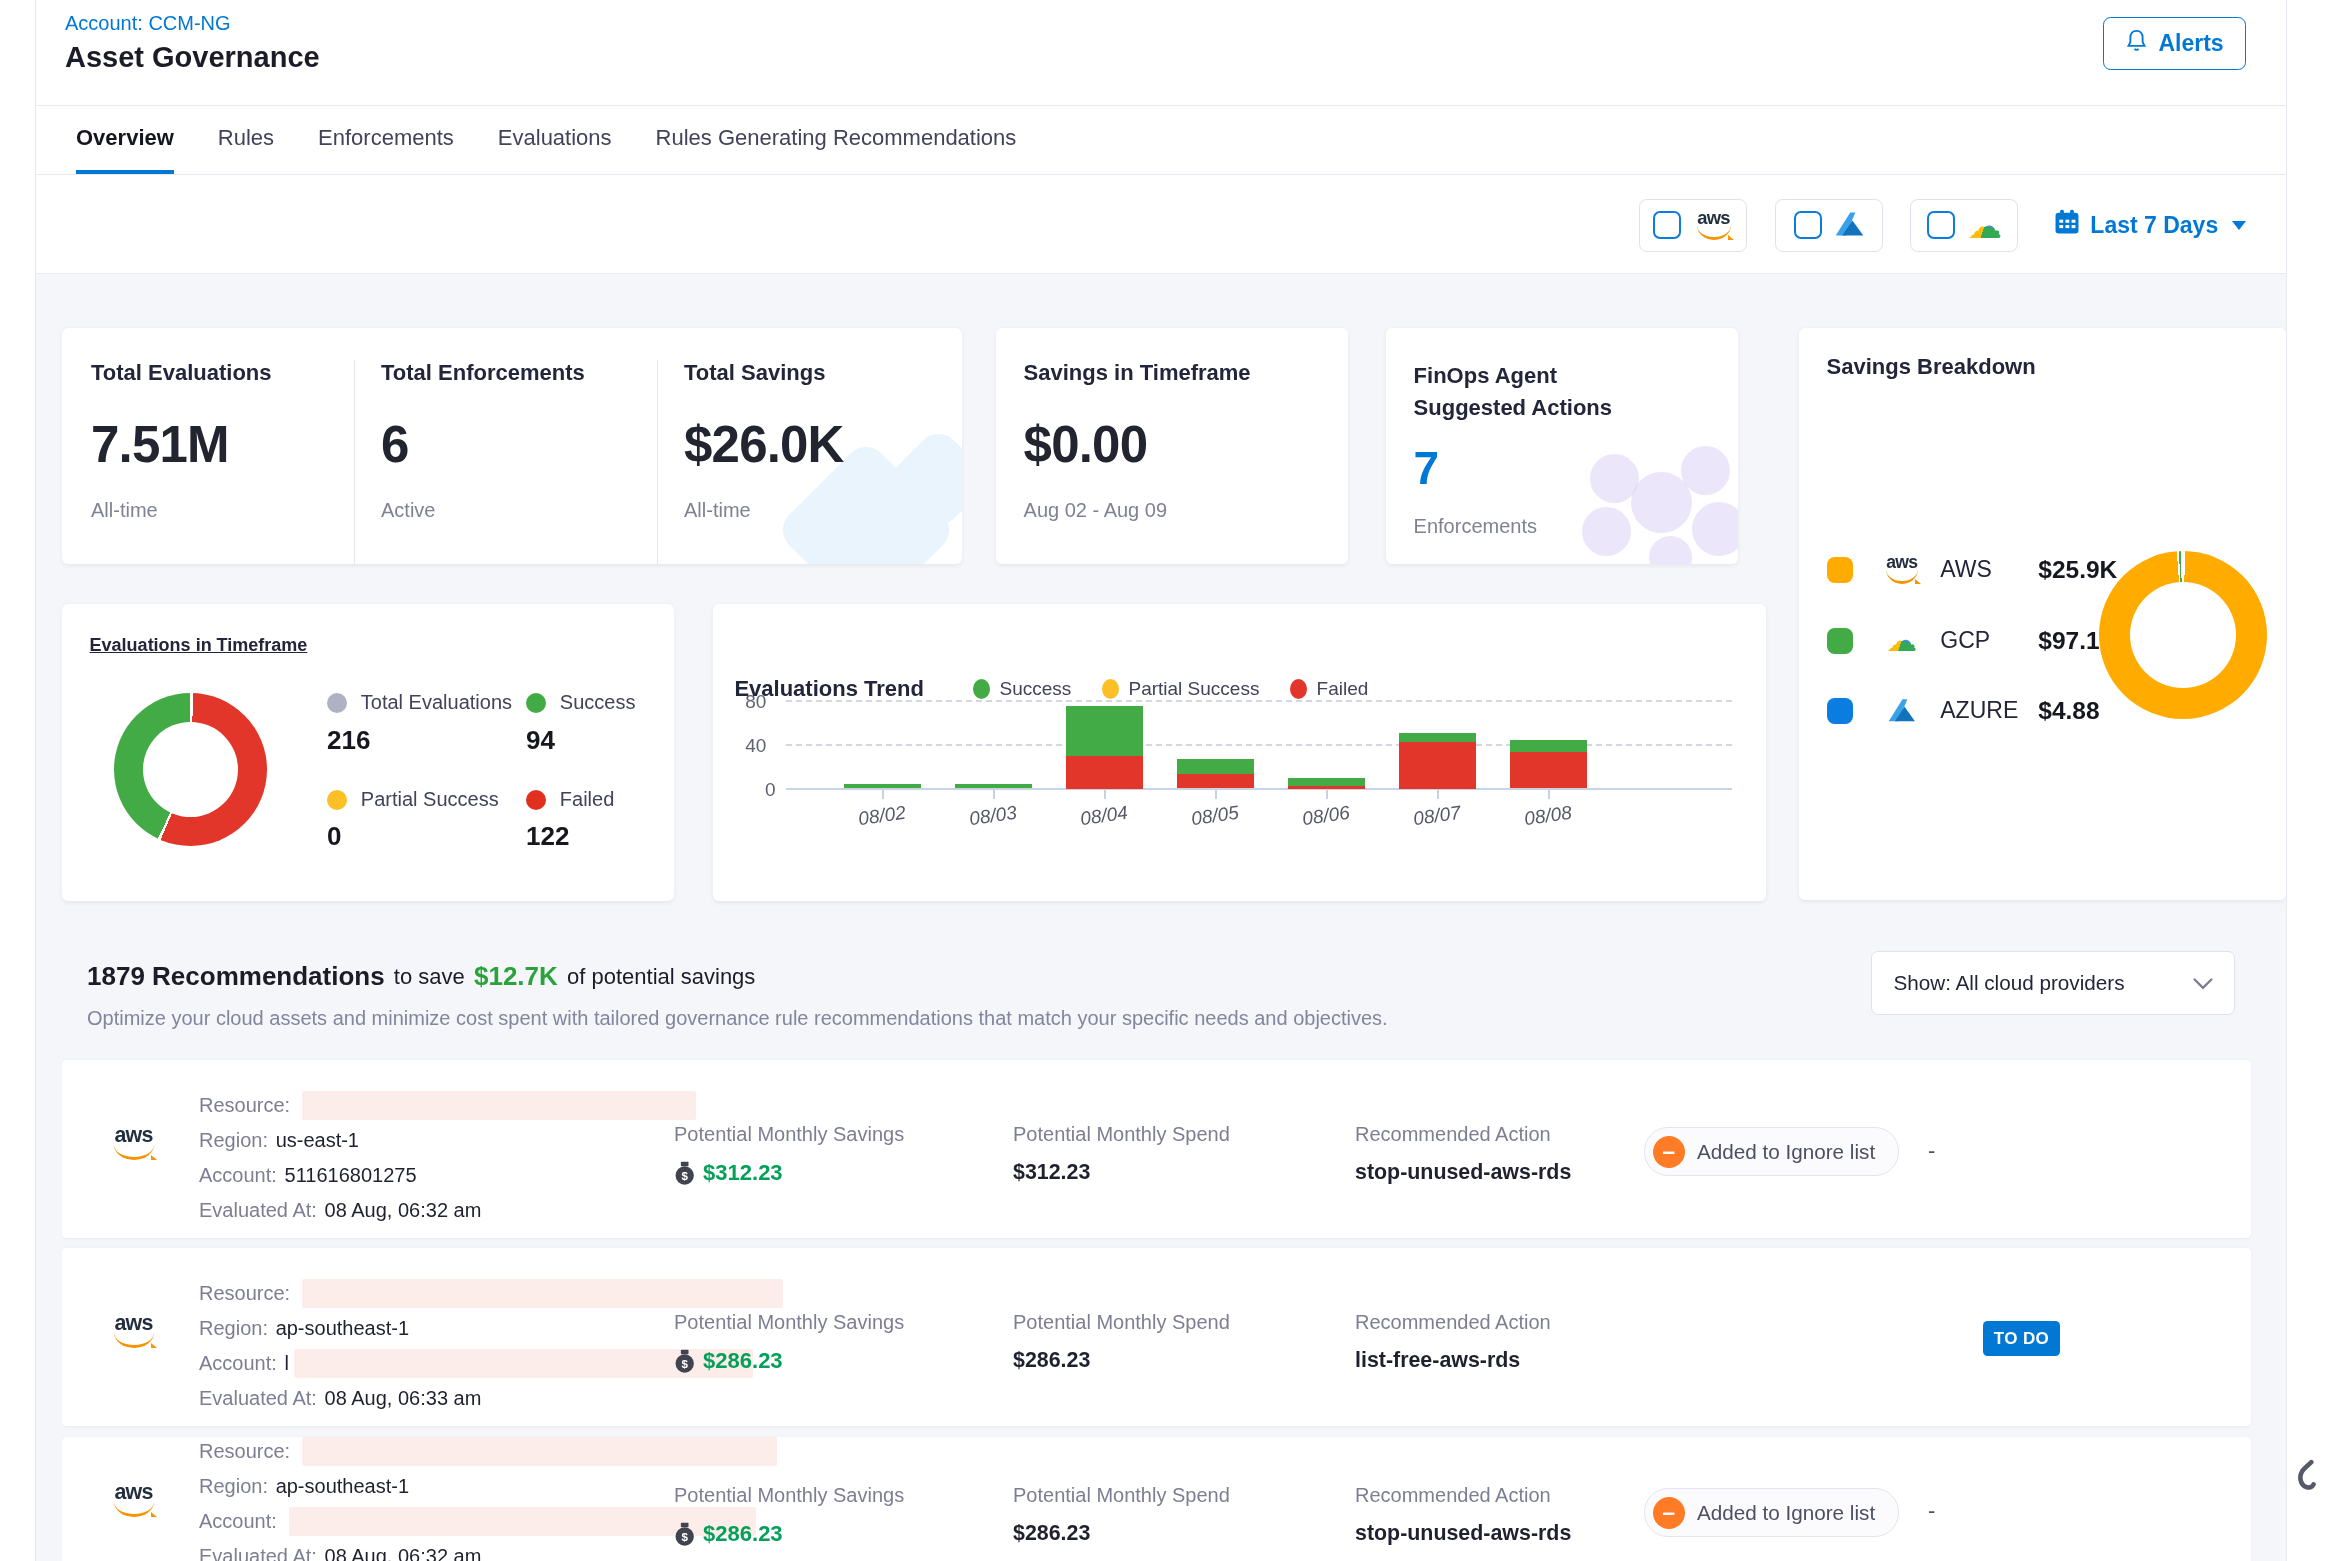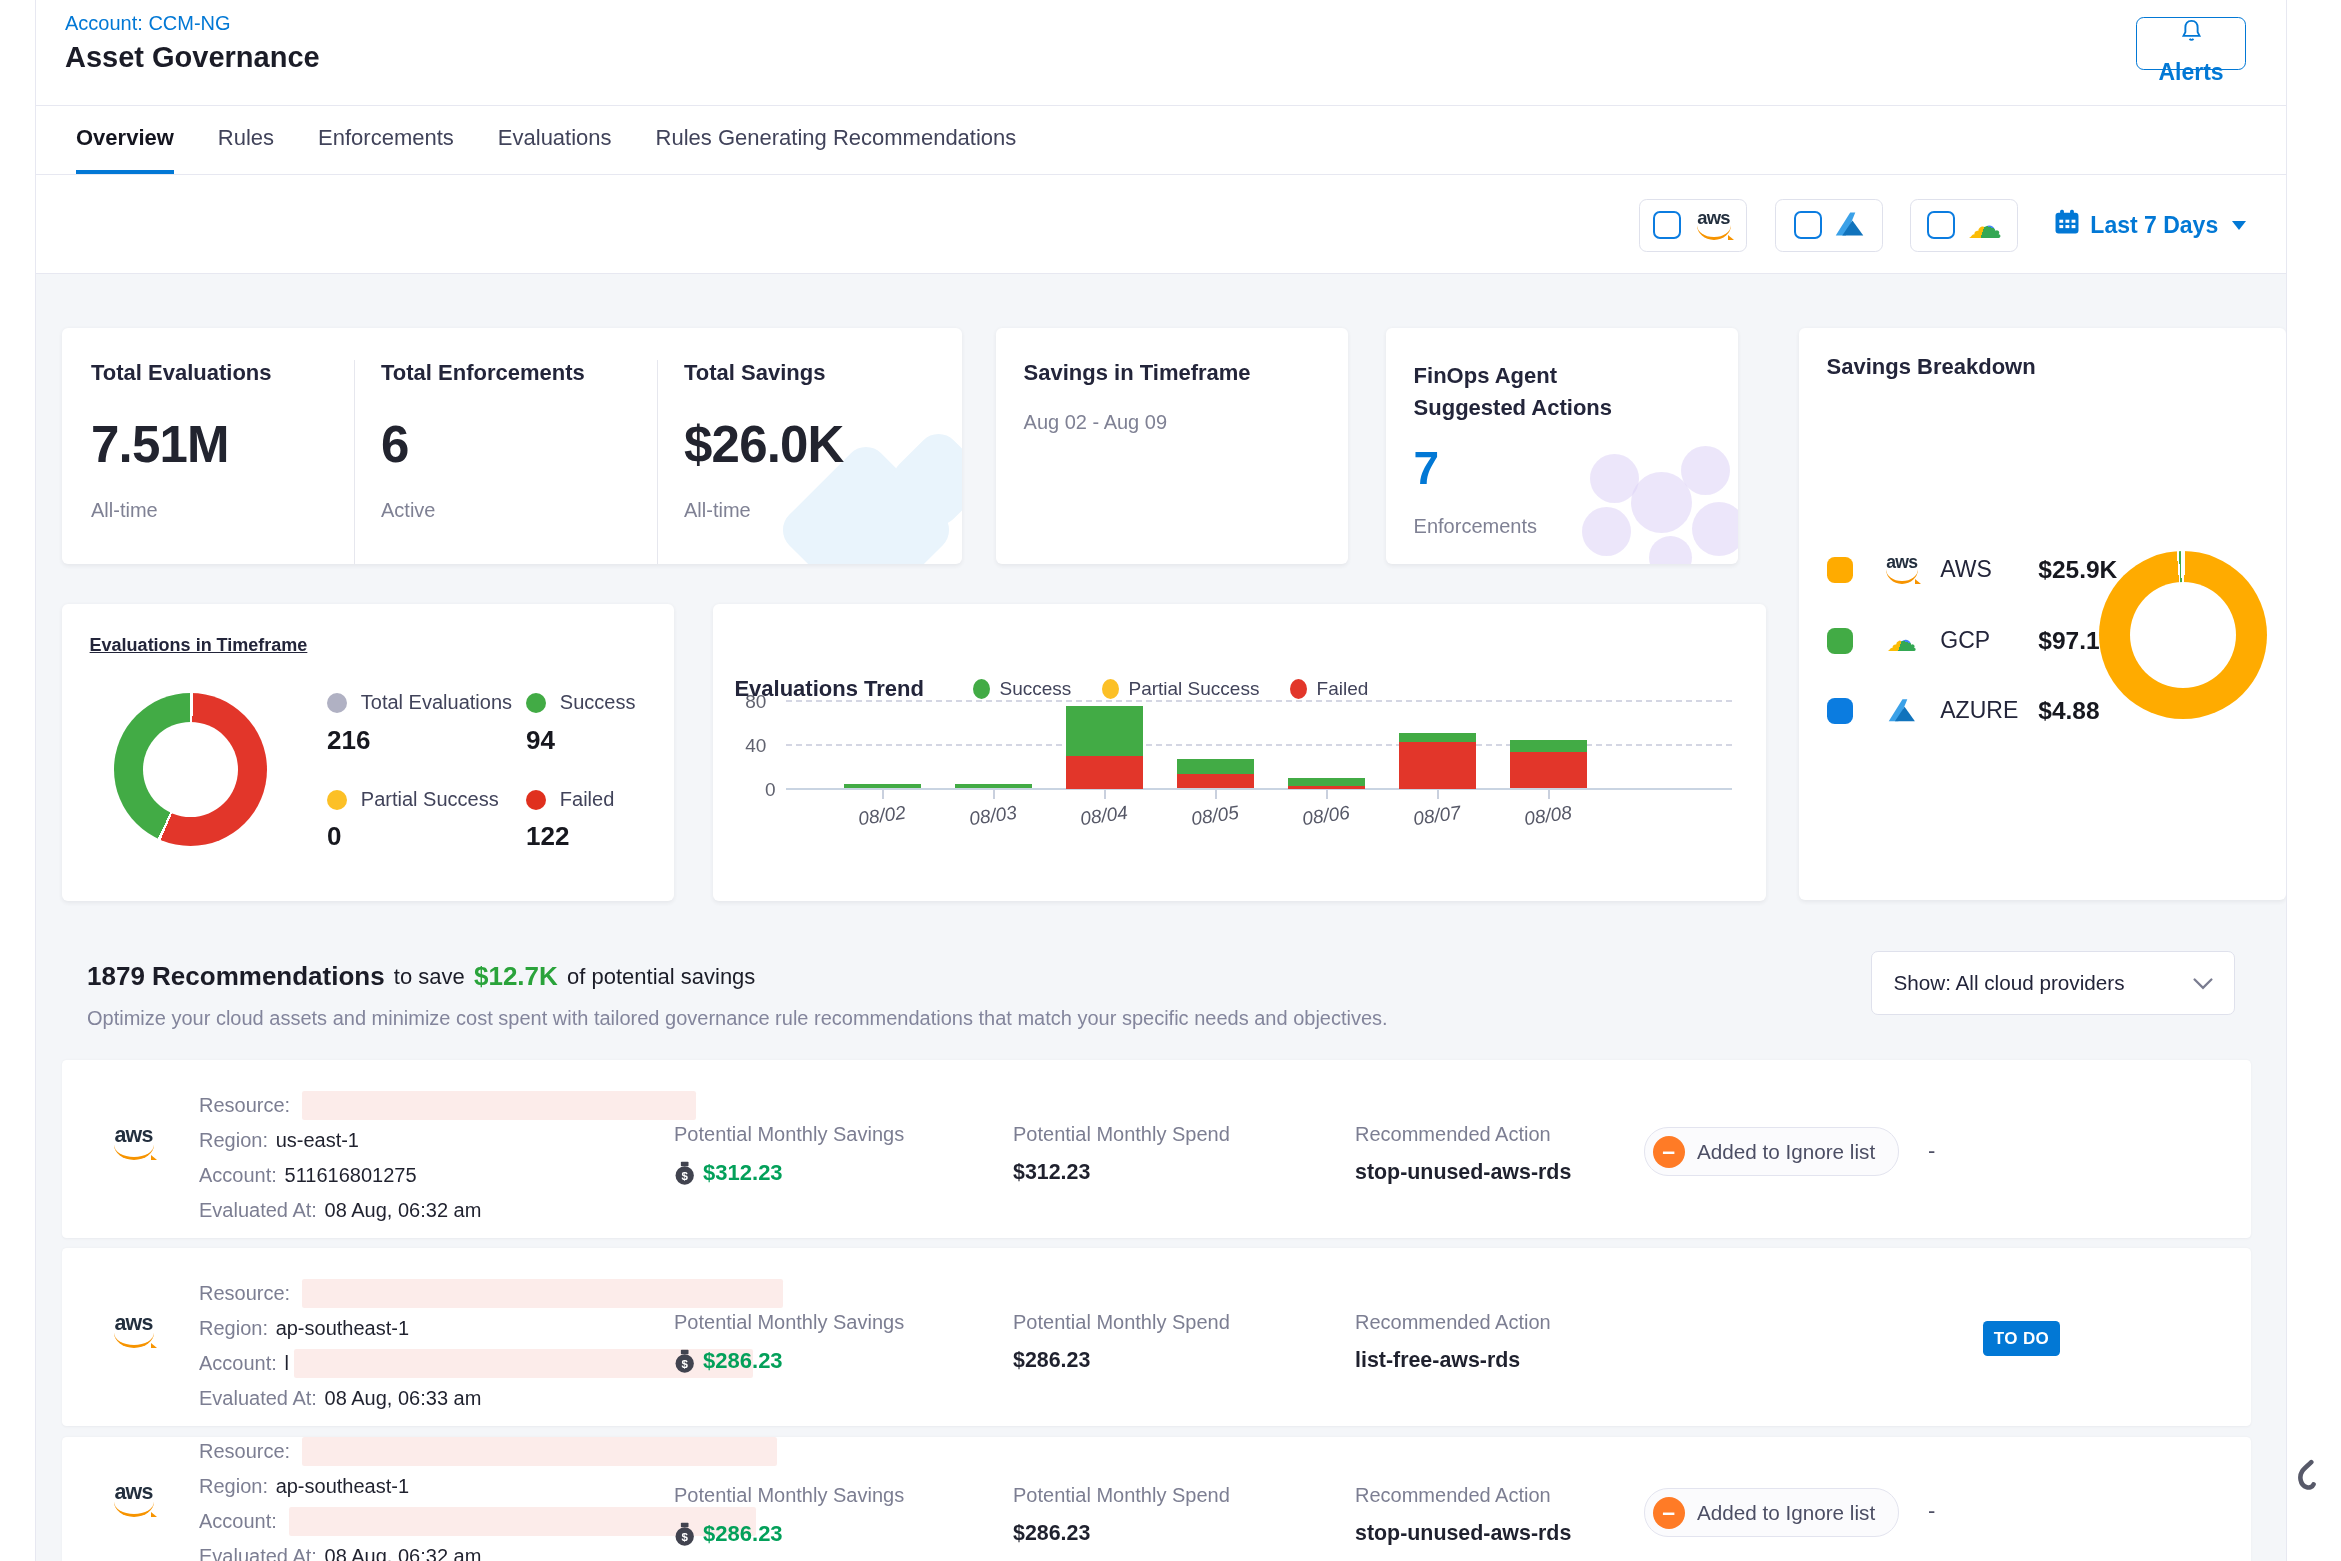--- a/index.html
+++ b/index.html
@@ -6,21 +6,21 @@
   body{width:2342px;height:1561px;position:relative;overflow:hidden;background:#ffffff;
        font-family:"Liberation Sans", sans-serif;color:#24263a;}
   .app{position:absolute;left:35px;top:0;width:2250px;height:1561px;background:#fff;
        border-left:0.8px solid #e7e8f1;border-right:0.8px solid #e7e8f1;}
   
   .header{position:relative;height:105px;border-bottom:0.8px solid #e7e8f1;}
   .account-link{position:absolute;left:29px;top:12.2px;font-size:20px;color:#0278d5;cursor:pointer;}
   .page-title{position:absolute;left:29px;top:41px;font-size:29px;font-weight:bold;color:#1b1c27;}
   .alerts-btn{position:absolute;right:40px;top:17px;height:51px;padding:0 21.4px;border:1.9px solid #0278d5;
        border-radius:7.7px;display:flex;align-items:center;gap:10px;color:#0278d5;font-size:23px;
-       font-weight:bold;background:#fff;cursor:pointer;flex-direction:column;}
+       font-weight:bold;background:#fff;cursor:pointer;}
   
   .tabs{position:relative;height:68px;border-bottom:0.8px solid #e7e8f1;display:flex;align-items:stretch;
        padding-left:40px;gap:44px;}
   .tab{display:flex;align-items:center;font-size:22px;color:#41435a;border-bottom:4.6px solid transparent;
        box-sizing:border-box;cursor:pointer;}
   .tab.active{font-weight:bold;color:#14151f;border-bottom-color:#0278d5;}
   
   .toolbar{position:relative;height:100px;}
   .toolbar-right{position:absolute;right:40px;top:0;height:100%;display:flex;align-items:center;gap:27.6px;}
   .provider-chip{width:106px;height:51px;border:0.8px solid #dfe1ec;border-radius:7.7px;background:#fff;
@@ -202,20 +202,21 @@
         <div class="stat-col b3">
           <div class="card-title">Total Savings</div>
           <div class="stat-value">$26.0K</div>
           <div class="stat-sub">All-time</div>
         </div>
       </div>
     </div>
 
     <div class="card" style="left:960px;top:54px;width:352px;height:236px;padding:32px 27.6px;box-sizing:border-box;">
       <div class="card-title">Savings in Timeframe</div>
+      <div class="stat-value">$0.00</div>
       <div class="stat-sub">Aug 02 - Aug 09</div>
     </div>
 
     <div class="card" style="left:1350px;top:54px;width:352px;height:236px;padding:32px 27.6px;box-sizing:border-box;">
       <div class="petal" style="width:61px;height:61px;right:46px;bottom:31px;"></div>
       <div class="petal" style="width:49px;height:49px;right:107px;bottom:7.7px;"></div>
       <div class="petal" style="width:49px;height:49px;right:99px;bottom:61px;"></div>
       <div class="petal" style="width:49px;height:49px;right:7.7px;bottom:69px;"></div>
       <div class="petal" style="width:54px;height:54px;right:-7.7px;bottom:7.7px;"></div>
       <div class="petal" style="width:43px;height:43px;right:46px;bottom:-15.3px;"></div>

